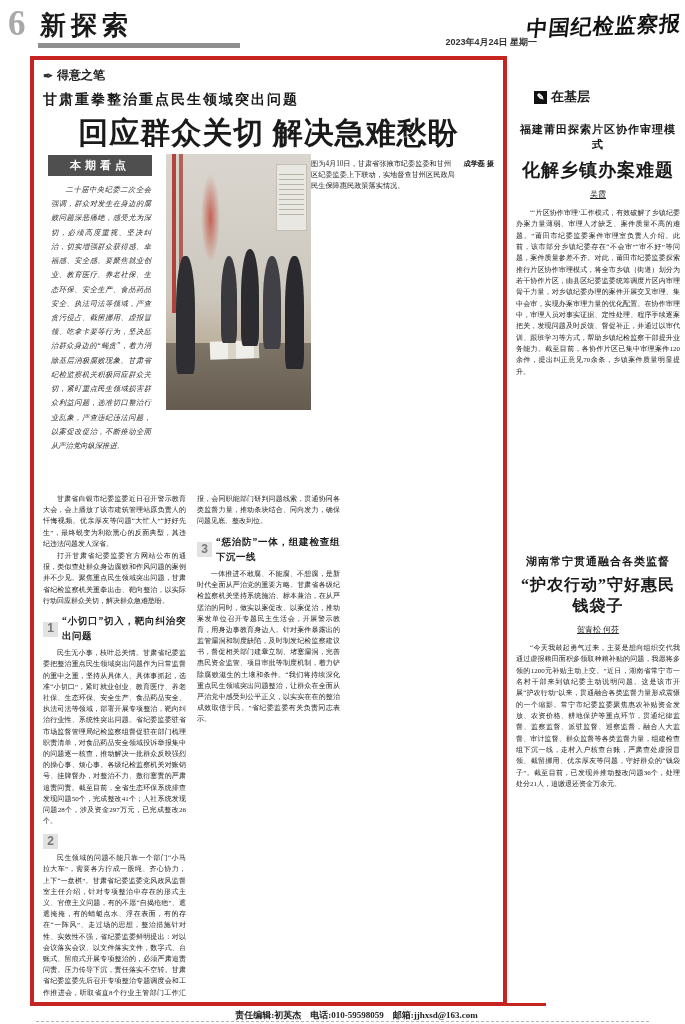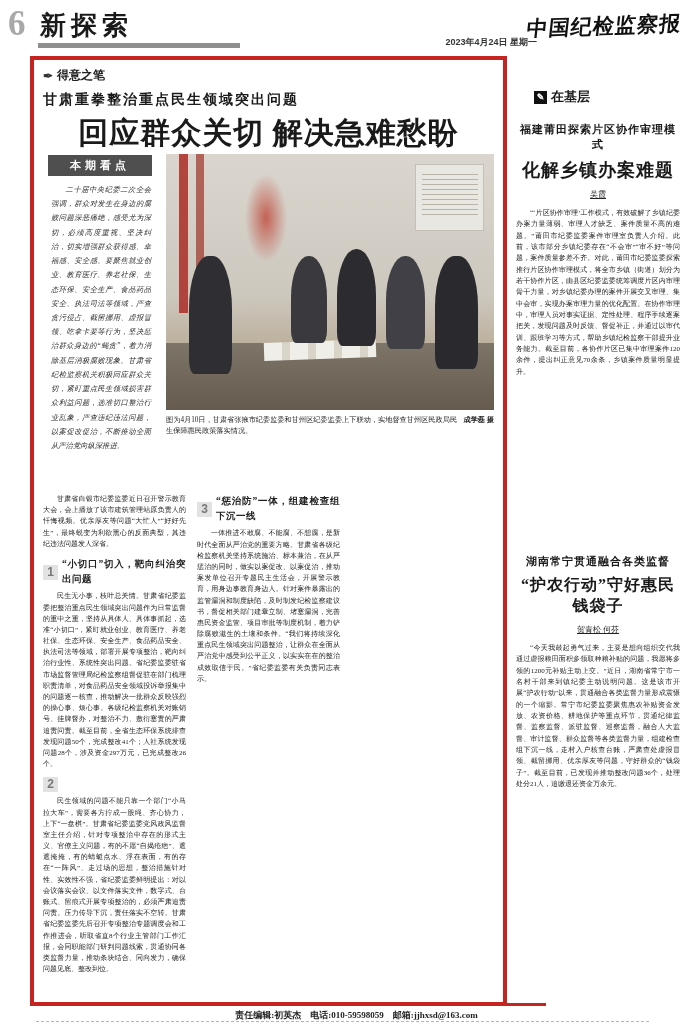--- a/index.html
+++ b/index.html
@@ -25,21 +25,21 @@
   .kicker { font-size:14px; font-weight:bold; letter-spacing:2px; margin-top:7px; }
   .headline { text-align:center; font-size:30px; font-weight:bold; letter-spacing:1px; margin-top:4px; }
   .byline { text-align:center; font-size:8.5px; color:#222; margin-top:7px; margin-bottom:7px; }
 
   .top-region { display:flex; gap:9px; height:332px; }
   .hl-box { width:114px; flex:none; border:1px solid #fff; }
   .hl-title { background:#4f4f4f; color:#fff; text-align:center; font-size:11px; font-weight:bold;
     letter-spacing:4px; padding:3px 8px; margin:0 4px; }
   .hl-text { font-style:italic; font-size:7.3px; line-height:1.95; text-align:justify; color:#2d2d2d;
     padding:7px 5px 0 7px; text-indent:2em; }
-  .photo-wrap { flex:1; display:flex; flex-direction:column; }
+  .photo-wrap { flex:1; display:flex; flex-direction:row; }
   .photo { position:relative; width:100%; height:256px; overflow:hidden;
     background:linear-gradient(180deg,#dad6cf 0%,#cdc8be 55%,#b9ac97 78%,#a99a82 100%); }
   .ph { position:absolute; }
   .caption { font-size:7.2px; line-height:1.5; margin-top:5px; color:#222; display:flex; gap:6px; }
   .caption .credit { font-weight:bold; white-space:nowrap; }
 
   .body-cols { margin-top:8px; height:508px; column-count:3; column-gap:11px; column-fill:auto;
     font-size:7px; line-height:1.6; text-align:justify; color:#222; overflow:hidden; }
   .body-cols p { text-indent:2em; margin-bottom:1px; }
   .sec-head { display:flex; align-items:center; gap:4px; margin:7px 0 4px 0; break-inside:avoid; }
@@ -111,20 +111,21 @@
         </div>
         <div class="caption">
           <span>图为4月10日，甘肃省张掖市纪委监委和甘州区纪委监委上下联动，实地督查甘州区民政局民生保障惠民政策落实情况。</span>
           <span class="credit">成学磊 摄</span>
         </div>
       </div>
     </div>
 
     <div class="body-cols">
       <p>甘肃省白银市纪委监委近日召开警示教育大会，会上播放了该市建筑管理站原负责人的忏悔视频。优亲厚友等问题“大忙人”“好好先生”，最终蜕变为利欲熏心的反面典型，其违纪违法问题发人深省。</p>
+      <p>打开甘肃省纪委监委官方网站公布的通报，类似查处群众身边腐败和作风问题的案例并不少见。聚焦重点民生领域突出问题，甘肃省纪检监察机关重拳出击、靶向整治，以实际行动回应群众关切，解决群众急难愁盼。</p>
 
       <div class="sec-head">
         <span class="sec-num">1</span>
         <span class="sec-title">“小切口”切入，靶向纠治突出问题</span>
       </div>
       <p>民生无小事，枝叶总关情。甘肃省纪委监委把整治重点民生领域突出问题作为日常监督的重中之重，坚持从具体人、具体事抓起，选准“小切口”，紧盯就业创业、教育医疗、养老社保、生态环保、安全生产、食品药品安全、执法司法等领域，部署开展专项整治，靶向纠治行业性、系统性突出问题。省纪委监委驻省市场监督管理局纪检监察组督促驻在部门梳理职责清单，对食品药品安全领域投诉举报集中的问题逐一核查，推动解决一批群众反映强烈的操心事、烦心事。各级纪检监察机关对账销号、挂牌督办，对整治不力、敷衍塞责的严肃追责问责。截至目前，全省生态环保系统排查发现问题50个，完成整改41个；人社系统发现问题28个，涉及资金297万元，已完成整改26个。</p>
 
       <div class="sec-head">
         <span class="sec-num">2</span>
       </div>

